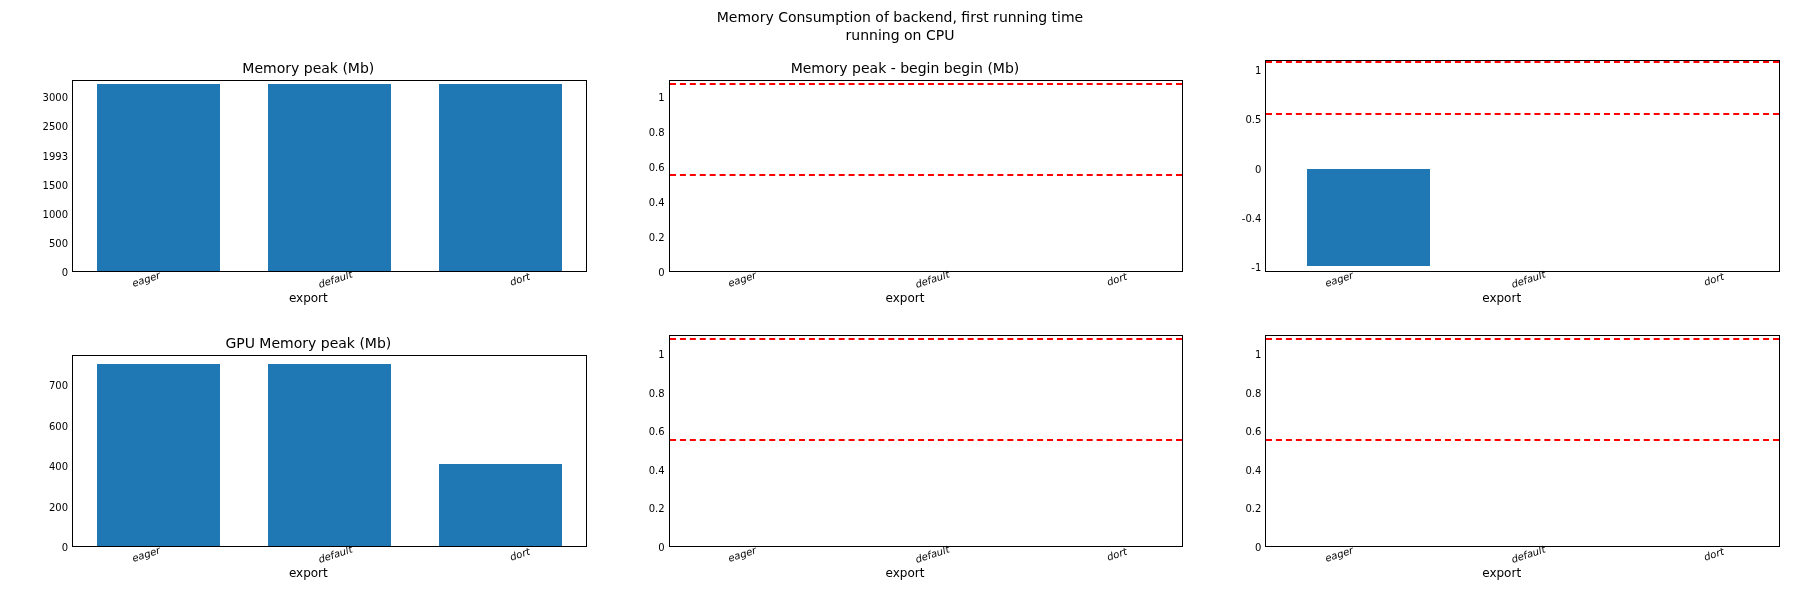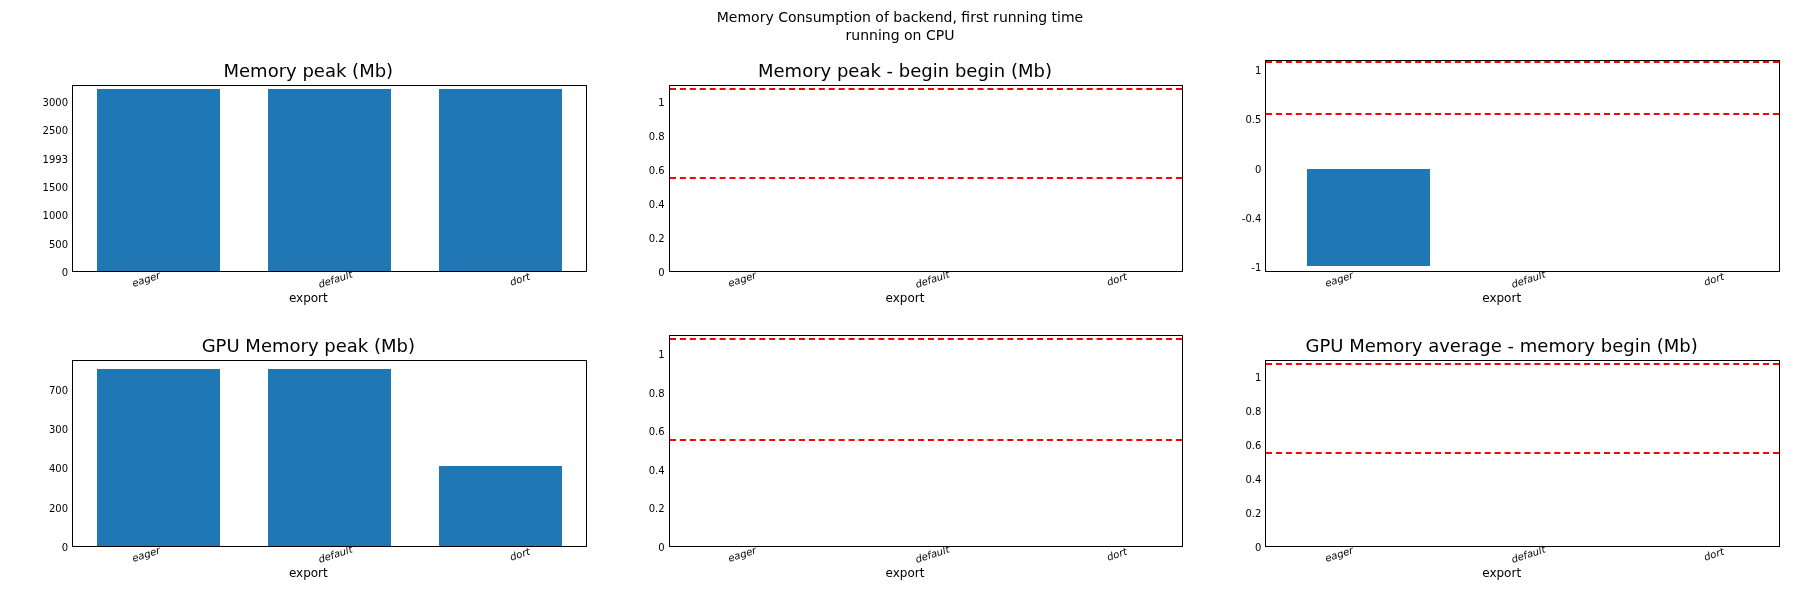--- a/index.html
+++ b/index.html
@@ -35,21 +35,21 @@
     column-gap: 40px;
     row-gap: 30px;
   }
   .subplot {
     position: relative;
     display: flex;
     flex-direction: column;
     align-items: center;
   }
   .sub-title {
-    font-size: 18px;
+    font-size: 14px;
     text-align: right;
     margin-bottom: 4px;
   }
   .plot-row {
     display: flex;
     flex-direction: row;
     width: 100%;
     flex: 1;
   }
   .yaxis {
@@ -208,21 +208,21 @@
       </div>
       <div class="xlabel">export</div>
     </div>
 
     <div class="subplot">
       <div class="sub-title">GPU Memory peak (Mb)</div>
       <div class="plot-row">
         <div class="yaxis">
           <div class="ytick-wrap">
             <span class="ytick" style="bottom:84.2%">700</span>
-            <span class="ytick" style="bottom:63.2%">300</span>
+            <span class="ytick" style="bottom:63.2%">600</span>
             <span class="ytick" style="bottom:42.1%">400</span>
             <span class="ytick" style="bottom:21.1%">200</span>
             <span class="ytick" style="bottom:0%">0</span>
           </div>
         </div>
         <div class="plot-area">
           <div class="bars" style="bottom:0; top:0;">
             <div class="bar" style="height:95.8%"></div>
             <div class="bar" style="height:95.8%"></div>
             <div class="bar" style="height:43.2%"></div>
@@ -256,21 +256,20 @@
       </div>
       <div class="xticks" style="width:100%;padding-left:42px;">
         <span class="xtick">eager</span>
         <span class="xtick">default</span>
         <span class="xtick">dort</span>
       </div>
       <div class="xlabel">export</div>
     </div>
 
     <div class="subplot">
-      <div class="sub-title">GPU Memory average - memory begin (Mb)</div>
       <div class="plot-row">
         <div class="yaxis">
           <div class="ytick-wrap">
             <span class="ytick" style="bottom:90.9%">1</span>
             <span class="ytick" style="bottom:72.7%">0.8</span>
             <span class="ytick" style="bottom:54.5%">0.6</span>
             <span class="ytick" style="bottom:36.4%">0.4</span>
             <span class="ytick" style="bottom:18.2%">0.2</span>
             <span class="ytick" style="bottom:0%">0</span>
           </div>

